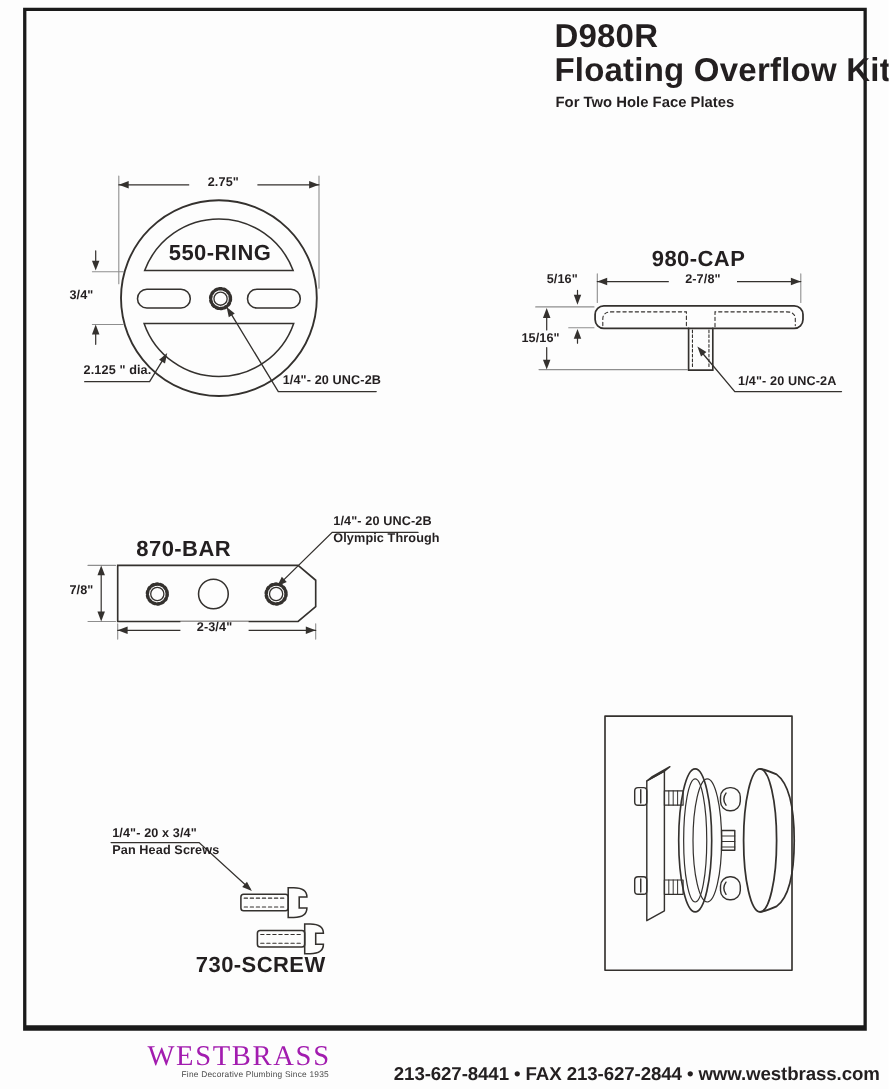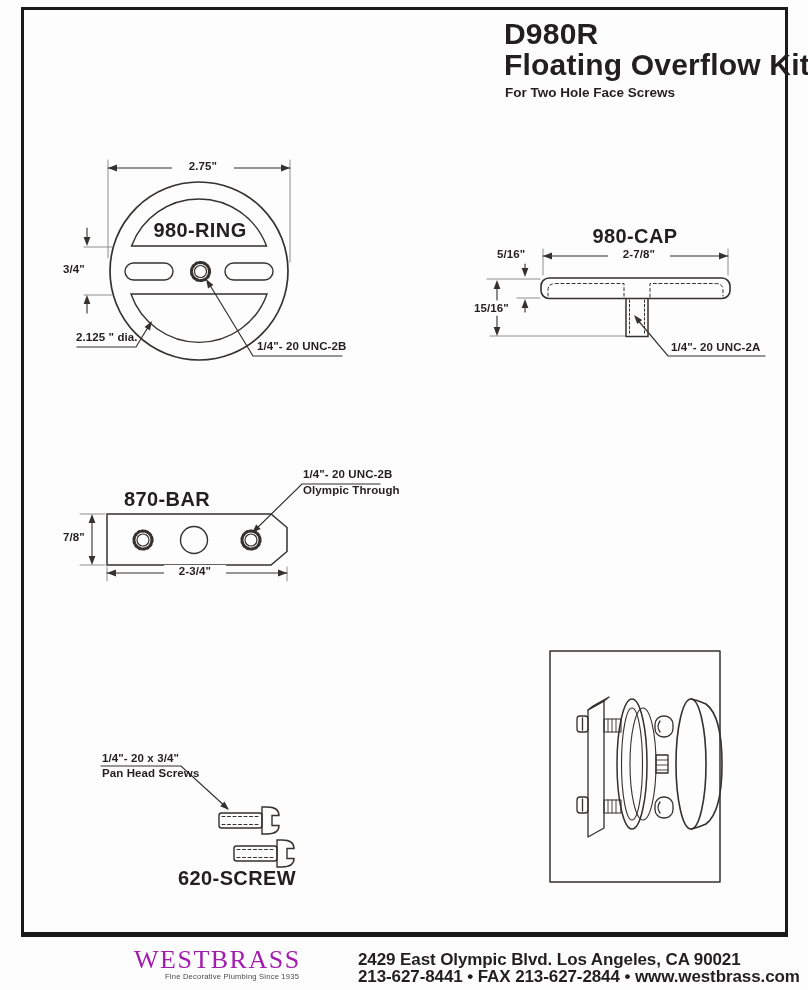--- a/index.html
+++ b/index.html
@@ -139,41 +139,40 @@
       <rect x="655" y="797" width="18" height="21" rx="8.5"></rect>
       <path d="M660,802 Q656,807.5 660,813"></path>
 
       <ellipse cx="691" cy="764" rx="15" ry="65" stroke-width="1.6"></ellipse>
       <path stroke-width="1.6" d="M691,699 Q697,700 706,704 Q722,716 722,764 Q722,812 706,824 Q697,828 691,829"></path>
     </g>
   </svg>
 
   <span class="t big" style="left:504px;top:18px;">D980R</span>
   <span class="t big" style="left:504px;top:49px;">Floating Overflow Kit</span>
-  <span class="t sub" style="left:505px;top:86px;">For Two Hole Face Screws</span>
+  <span class="t sub" style="left:505px;top:86px;">For Two Hole Face Plates</span>
 
-  <span class="t part ctr" style="left:145px;top:220px;width:110px;">980-RING</span>
+  <span class="t part ctr" style="left:145px;top:220px;width:110px;">550-RING</span>
   <span class="t dim ctr bgw" style="left:172px;top:160px;width:56px;">2.75"</span>
   <span class="t dim ctr" style="left:56px;top:263px;width:36px;">3/4"</span>
   <span class="t dim" style="left:76px;top:331px;">2.125 " dia.</span>
   <span class="t dim" style="left:257px;top:340px;">1/4"- 20 UNC-2B</span>
 
   <span class="t part ctr" style="left:584px;top:226px;width:102px;">980-CAP</span>
   <span class="t dim ctr bgw" style="left:608px;top:248px;width:56px;">2-7/8"</span>
   <span class="t dim" style="left:497px;top:248px;">5/16"</span>
   <span class="t dim bgw" style="left:472px;top:302px;padding:0 2px;">15/16"</span>
   <span class="t dim" style="left:671px;top:341px;">1/4"- 20 UNC-2A</span>
 
   <span class="t part ctr" style="left:114px;top:489px;width:106px;">870-BAR</span>
   <span class="t dim ctr" style="left:58px;top:531px;width:32px;">7/8"</span>
   <span class="t dim ctr bgw" style="left:164px;top:565px;width:56px;">2-3/4"</span>
   <span class="t dim" style="left:303px;top:468px;">1/4"- 20 UNC-2B</span>
   <span class="t dim" style="left:303px;top:484px;">Olympic Through</span>
 
   <span class="t dim" style="left:102px;top:752px;">1/4"- 20 x 3/4"</span>
   <span class="t dim" style="left:102px;top:767px;">Pan Head Screws</span>
-  <span class="t part ctr" style="left:178px;top:868px;width:108px;">620-SCREW</span>
+  <span class="t part ctr" style="left:178px;top:868px;width:108px;">730-SCREW</span>
 
   <span class="t brand ctr" style="left:134px;top:946px;width:134px;">WESTBRASS</span>
   <span class="t tag ctr" style="left:134px;top:973px;width:134px;margin-left:31px;">Fine Decorative Plumbing Since 1935</span>
-  <span class="t addr" style="left:358px;top:951px;">2429 East Olympic Blvd. Los Angeles, CA  90021</span>
   <span class="t addr" style="left:358px;top:968px;">213-627-8441 • FAX 213-627-2844 • www.westbrass.com</span>
 </div>
 
 </body></html>

